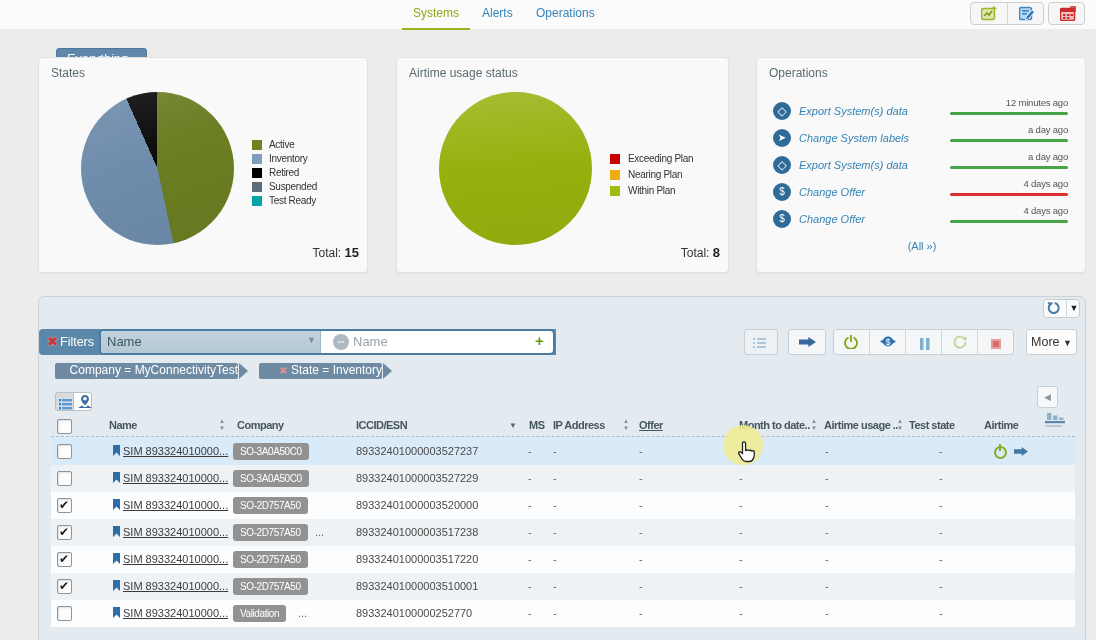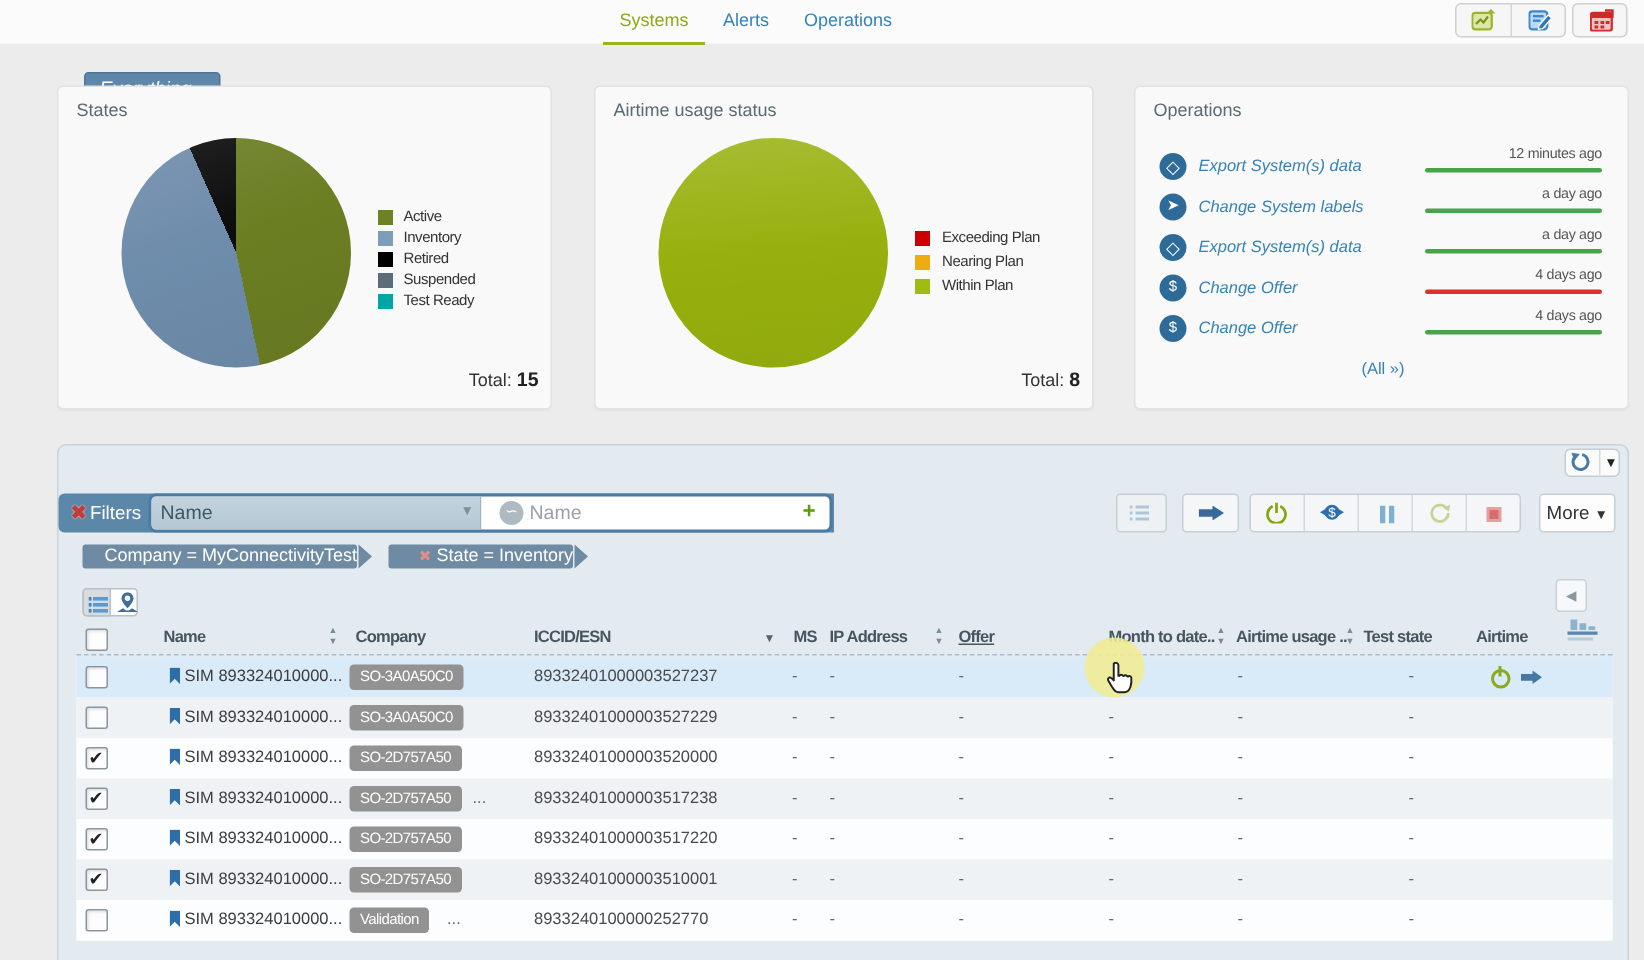--- a/index.html
+++ b/index.html
@@ -47,21 +47,21 @@
   .sort2 { position:absolute; top:122px; width:7px; height:14px; }
   .sort2:before { content:"\25B2"; position:absolute; top:-1px; font-size:6px; color:#7b8c96; }
   .sort2:after { content:"\25BC"; position:absolute; top:6px; font-size:6px; color:#7b8c96; }
   .hck { position:absolute; width:15px; height:15px; background:#fdfdfd; border:1px solid #8b959d; border-radius:2px; box-shadow:inset 1px 1px 2px rgba(0,0,0,0.12); }
   
   #tbl { position:absolute; left:12px; top:141px; width:1024px; height:189px; background:#fcfdfe; }
   .trow { position:absolute; left:0; width:1024px; height:27px; }
   .trow span { position:absolute; top:7px; font-size:11px; color:#3c3c3c; }
   .rck { position:absolute; left:6px; top:6px; width:15px; height:15px; background:#fdfdfd;
     border:1px solid #8b959d; border-radius:2px; box-shadow:inset 1px 1px 2px rgba(0,0,0,0.12); }
-  .nm { left:72px; }
+  .nm { left:72px;text-decoration:underline; }
   .lbl { position:absolute; left:182px; top:5px; height:17px; padding:0 7px; background:#929292;
     border-radius:3px; color:#fff !important; font-size:10px !important; letter-spacing:-0.4px; line-height:17px; top:5px !important; }
   .icc { left:305px; color:#4a4a4a !important; }
   .dsh { color:#666 !important; }
   .d1 { left:477px; } .d2 { left:502px; } .d3 { left:588px; } .d4 { left:688px; }
   .d5 { left:774px; } .d6 { left:888px; }
   .bm { position:absolute; left:62px; top:7px; width:7px; height:11px;
     background:#2d6da8; clip-path:polygon(0 0,100% 0,100% 100%,50% 68%,0 100%); }
   .ck:after { content:"\2714"; position:absolute; left:1px; top:-1px; font-size:12px; color:#222; }
   .act1 { position:absolute; left:942px; top:7px; width:13px; height:13px; }

